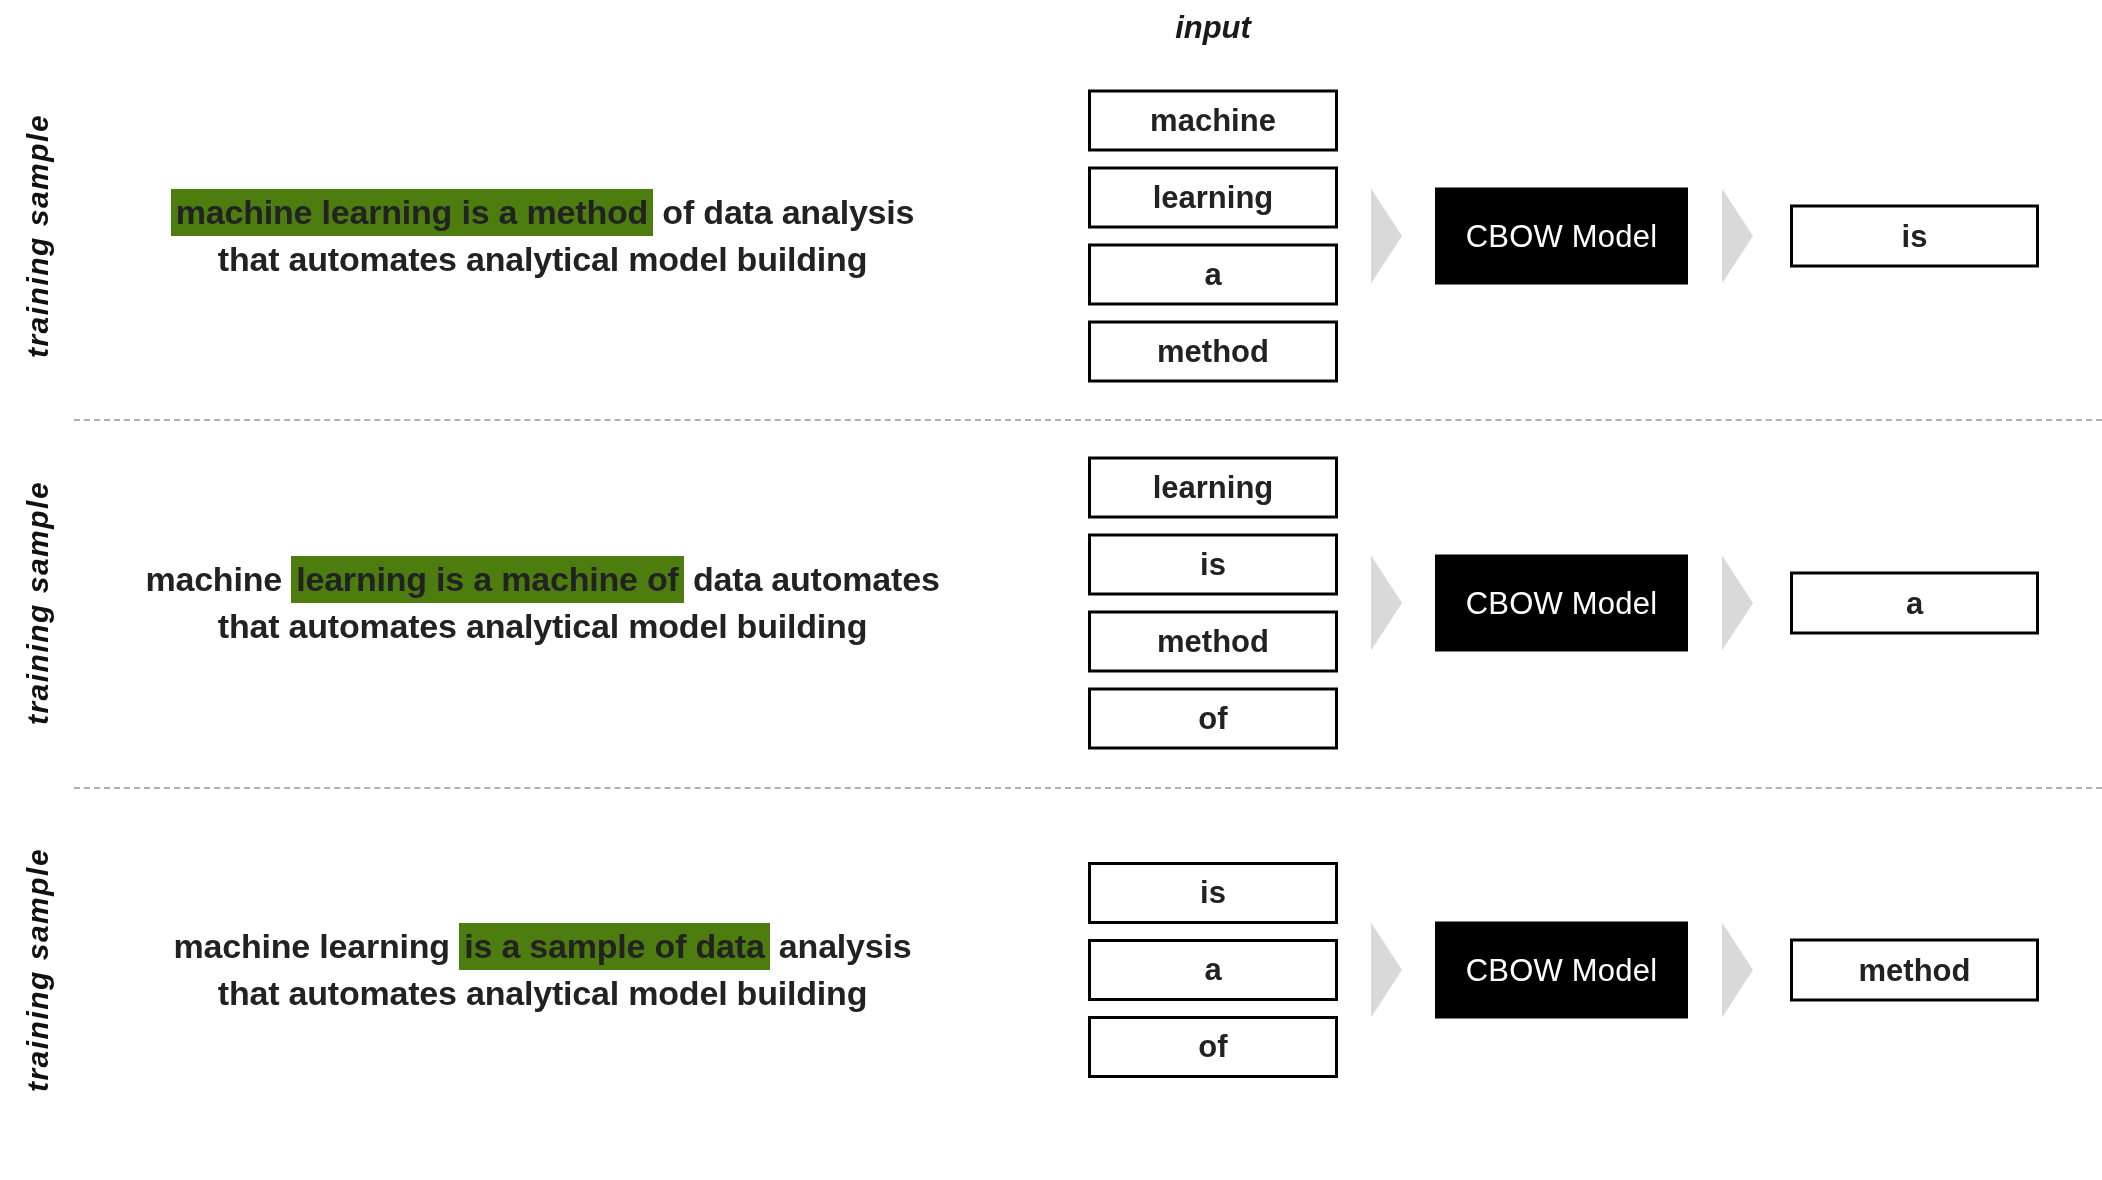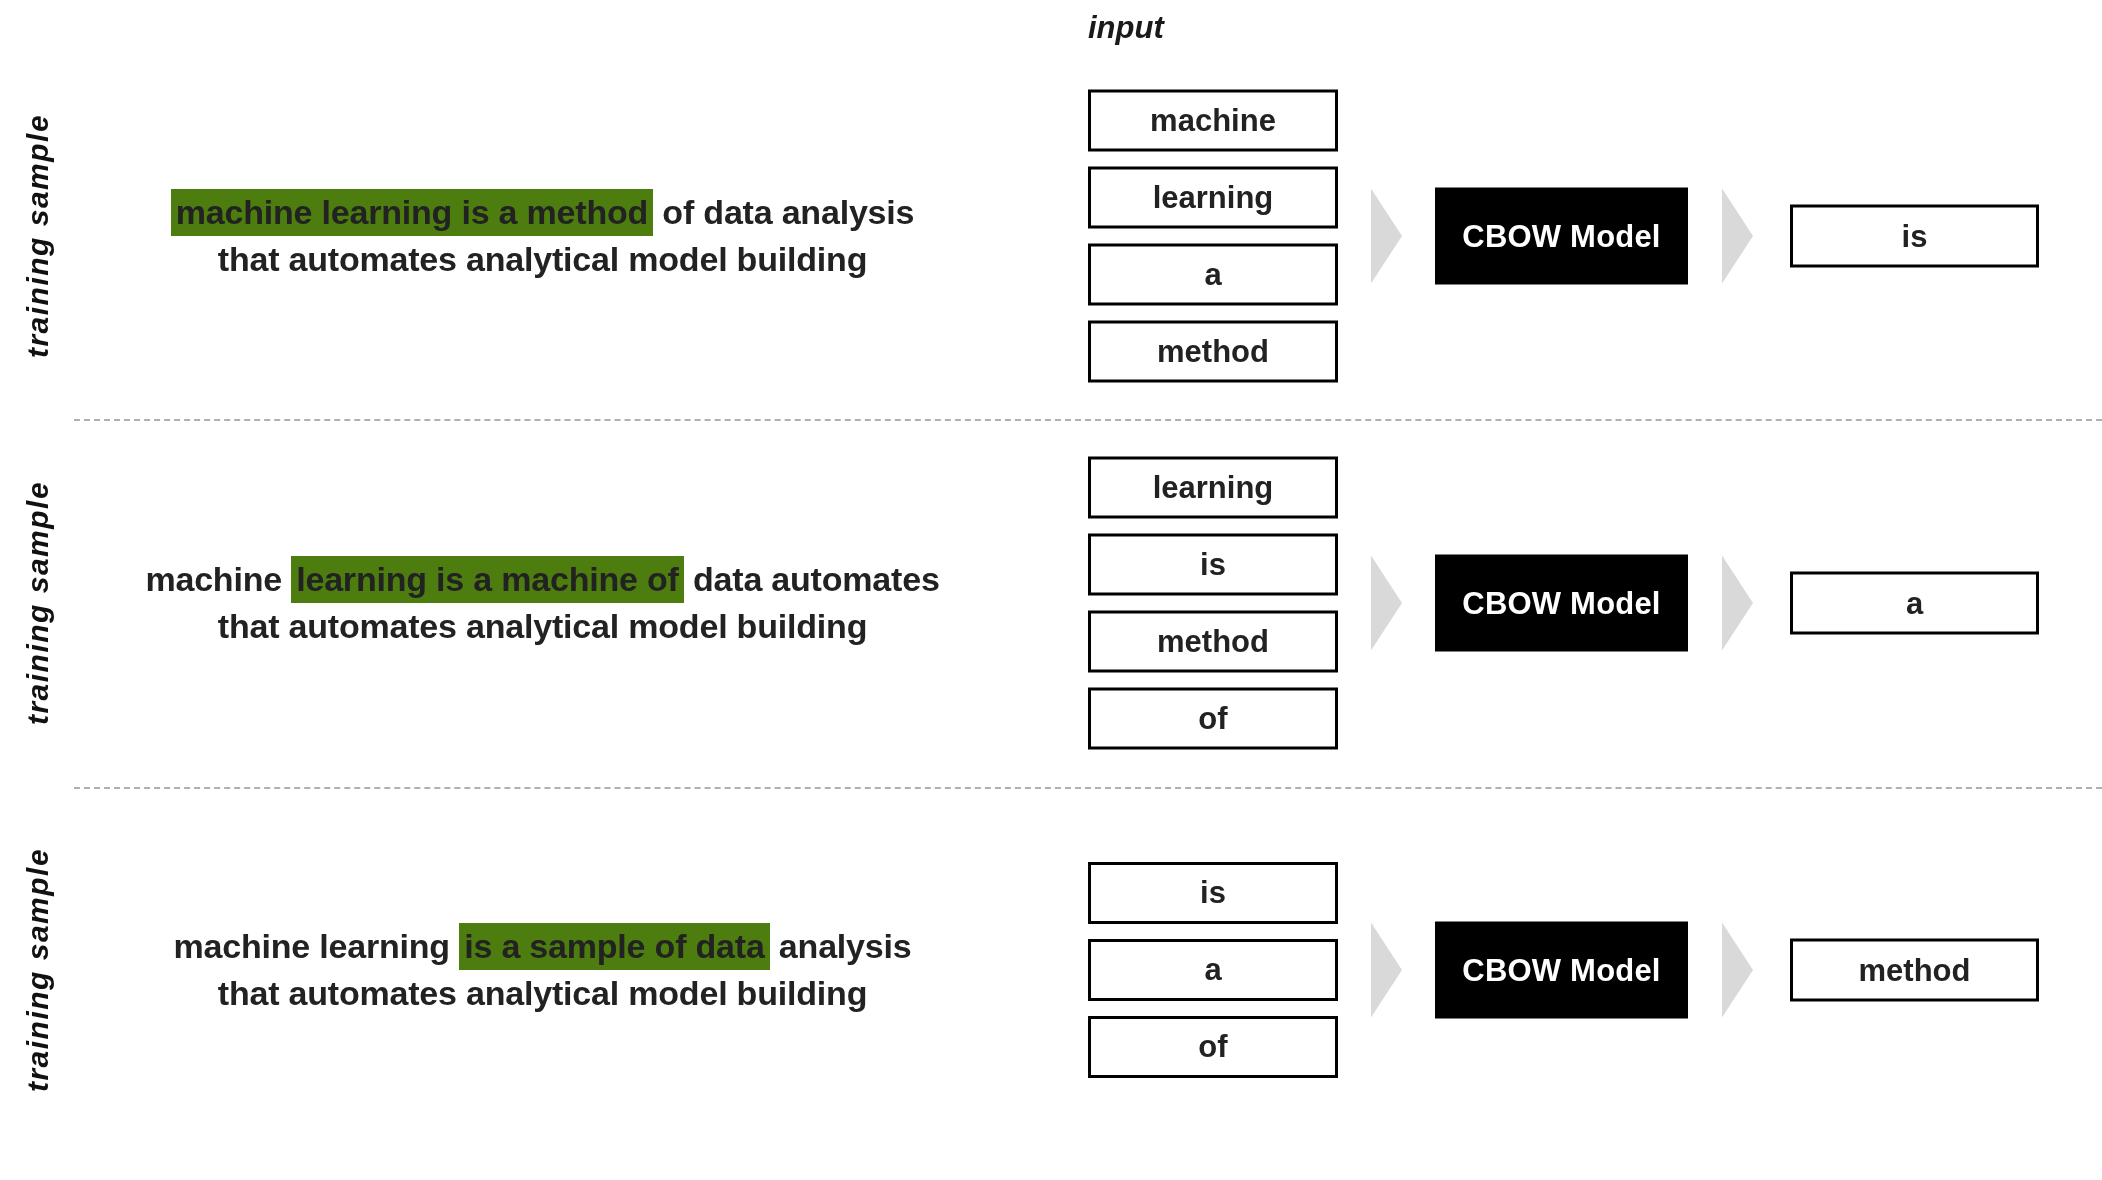--- a/index.html
+++ b/index.html
@@ -16,21 +16,21 @@
   }
 
   
   .col-header {
     position: absolute;
     top: 6px;
     font-style: italic;
     font-weight: 600;
     font-size: 31px;
     color: #1a1a1a;
-    text-align: left;
+    text-align: center;
     line-height: 44px;
   }
   .col-header.input  { left: 1088px; width: 250px; }
   .col-header.model  { left: 1435px; width: 253px; }
   .col-header.output { left: 1790px; width: 249px; }
 
   
   .row { position: absolute; left: 0; width: 2102px; }
   .row.r1 { top: 50px;  height: 372px; }
   .row.r2 { top: 420px; height: 366px; }
@@ -122,21 +122,21 @@
     width: 253px;
     height: 97px;
     top: 50%;
     transform: translateY(-50%);
     background: #000000;
     color: #ffffff;
     display: flex;
     align-items: center;
     justify-content: center;
     font-size: 31px;
-    font-weight: 700;
+    font-weight: 400;
     letter-spacing: 0.2px;
   }
 
   
   .output-box {
     position: absolute;
     left: 1790px;
     width: 249px;
     height: 63px;
     top: 50%;

